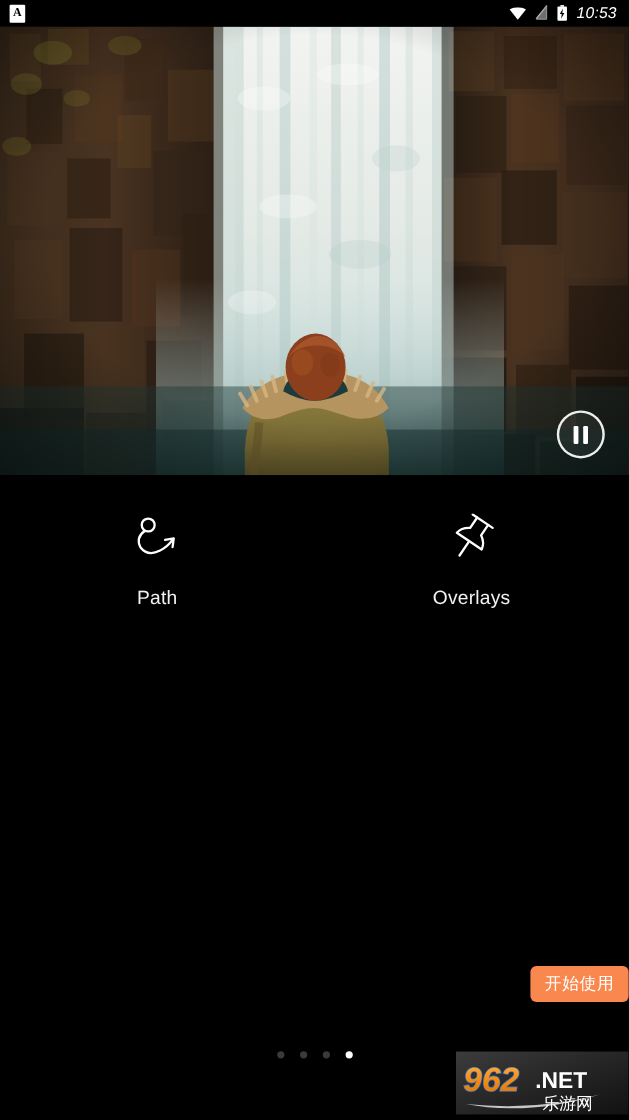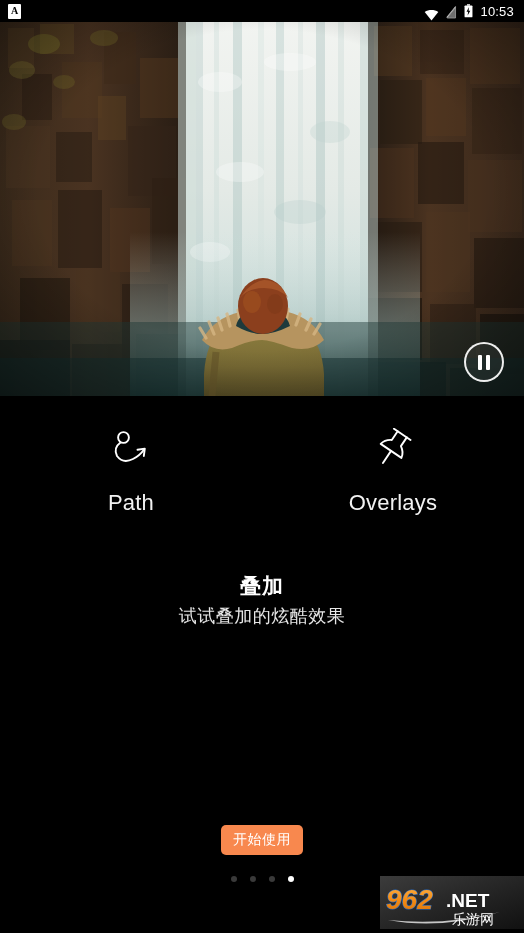--- a/index.html
+++ b/index.html
@@ -11,21 +11,21 @@
   }
   .phone { position:relative; width:524px; height:933px; background:#000; }
 
   
   .statusbar{
     position:absolute; top:0; left:0; width:524px; height:22px;
     background:#000; display:flex; align-items:center;
     padding:0 10px 0 8px; z-index:40;
   }
   .sb-left{ display:flex; align-items:center; gap:6px; }
-  .sb-right{ margin-left:auto; display:flex; align-items:flex-end; gap:7px; }
+  .sb-right{ margin-left:auto; display:flex; align-items:flex-start; gap:7px;font-style:italic; }
   .appicon{
     width:13px; height:15px; background:#fff; border-radius:1px;
     display:flex; align-items:center; justify-content:center;
     color:#000; font-size:10px; font-weight:bold; line-height:1;
     font-family:"Liberation Serif","DejaVu Serif",serif;
   }
   .wifi-ic{ width:15px; height:11px; display:block; }
   .sim-ic{ width:11px; height:13px; display:block; }
   .bat-ic{ width:9px; height:14px; display:block; }
   .sb-time{ color:#fff; font-size:13px; letter-spacing:.2px; line-height:1; }
@@ -52,41 +52,41 @@
   .features{
     position:absolute; top:420px; left:0; width:524px;
     display:flex; z-index:20;
   }
   .feature{ flex:1; display:flex; flex-direction:column; align-items:center; }
   .feature .ico{
     height:58px; width:58px; display:flex; align-items:center; justify-content:center;
   }
   .feature .ico svg{ display:block; }
   .feature .lbl{
-    margin-top:12px; color:#f2f2f2; font-size:22px; letter-spacing:.2px;
+    margin-top:12px; color:#f2f2f2; font-size:16px; letter-spacing:.2px;
   }
 
   
   .titleblock{
     position:absolute; top:572px; left:0; width:524px;
     text-align:center; z-index:20;
   }
   .t-main{
     color:#ffffff; font-size:21px; font-weight:bold; letter-spacing:1px;
     line-height:1.35;
   }
   .t-sub{
     margin-top:4px; color:#e6e6e6; font-size:18px; letter-spacing:.5px;
     line-height:1.35; font-weight:normal;
   }
 
   
   .cta-wrap{
     position:absolute; top:805px; left:0; width:524px;
-    display:flex; justify-content:center; z-index:20;margin-top:20px;
+    display:flex; justify-content:flex-end; z-index:20;
   }
   .cta{
     width:82px; height:30px; border-radius:5px;
     background:#F8884E; color:#ffffff; font-size:14px;
     display:flex; align-items:center; justify-content:center;
     border:none; cursor:pointer; letter-spacing:.5px;
   }
 
   
   .dots{
@@ -308,24 +308,20 @@
           </g>
         </svg>
       </span>
       <span class="lbl">Overlays</span>
     </div>
 
 
 
   </div>
 
-  <div class="titleblock">
-    <div class="t-main">叠加</div>
-    <div class="t-sub">试试叠加的炫酷效果</div>
-  </div>
 
   <div class="cta-wrap">
     <button class="cta">开始使用</button>
   </div>
 
   <div class="dots">
     <span class="dot"></span>
     <span class="dot"></span>
     <span class="dot"></span>
     <span class="dot on"></span>

